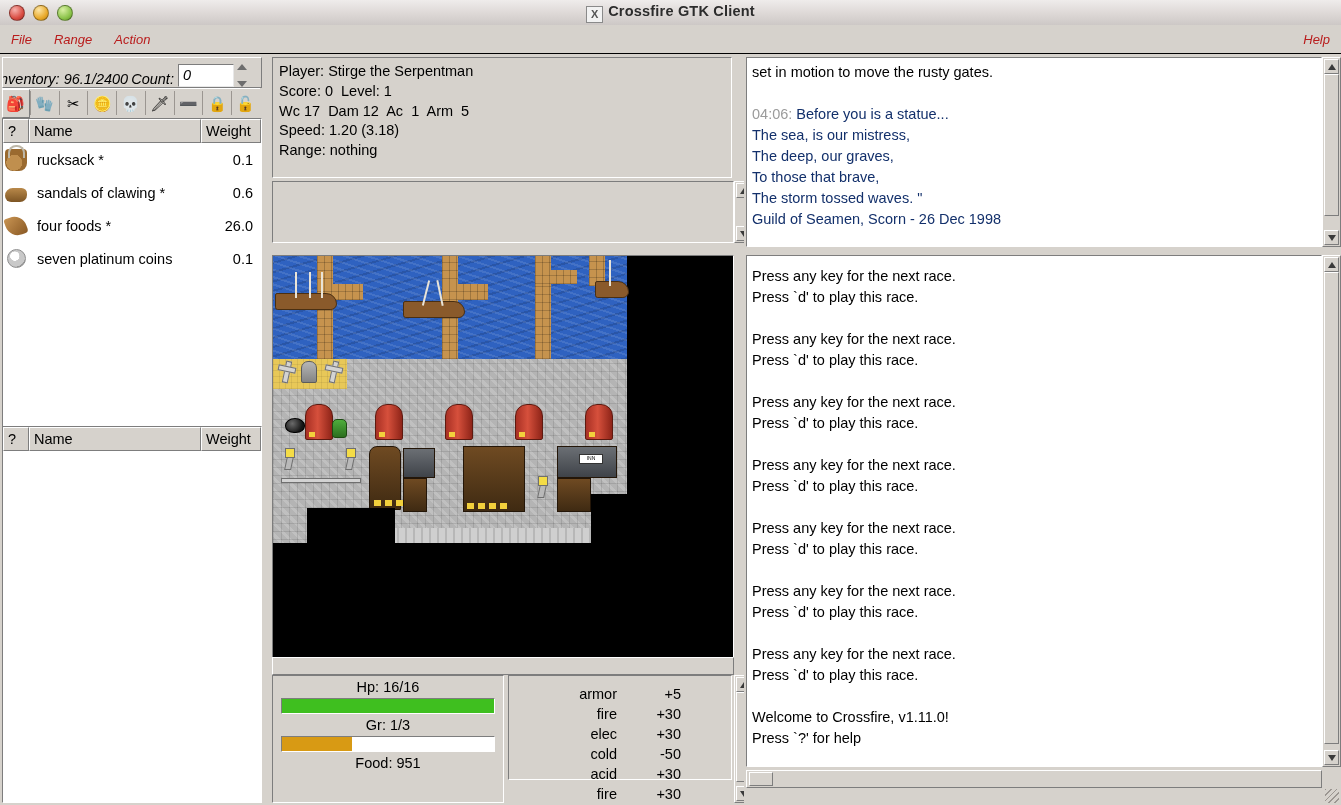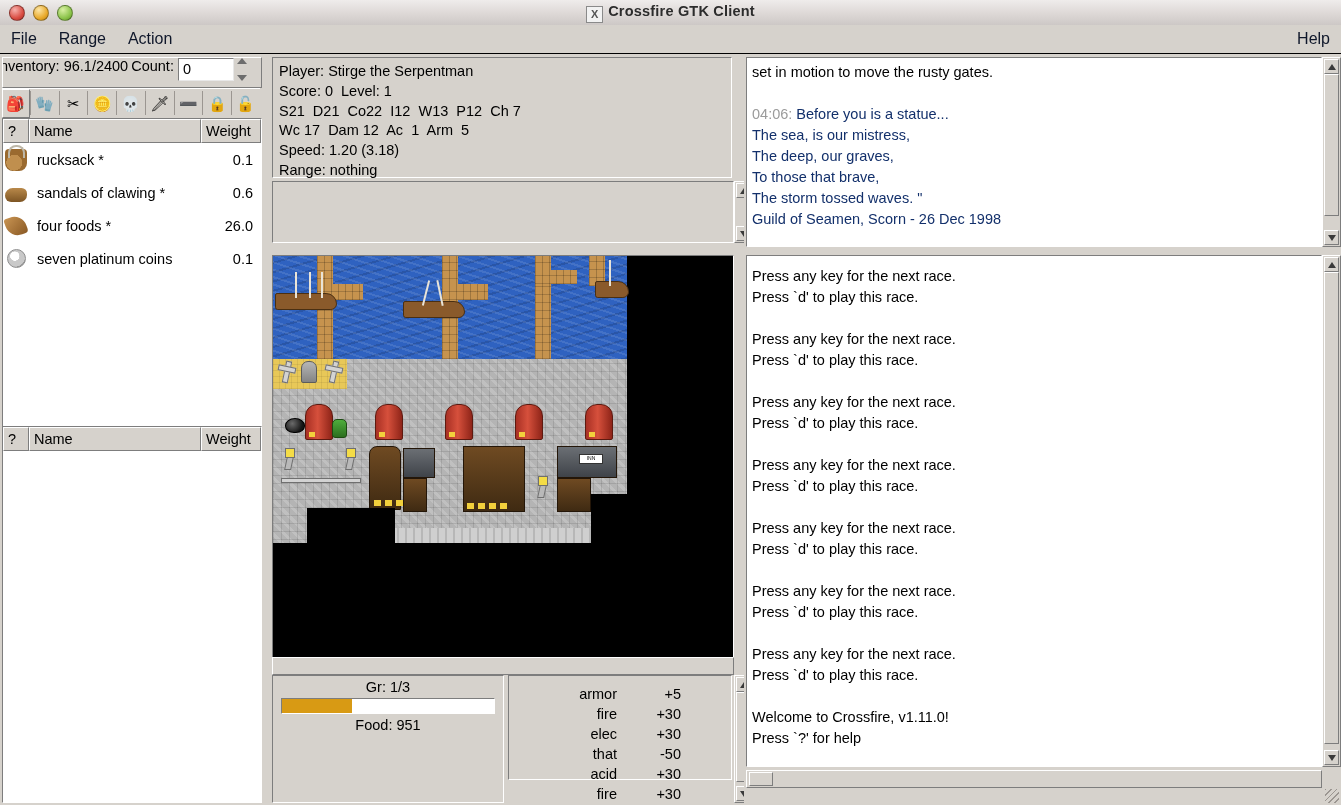--- a/index.html
+++ b/index.html
@@ -19,32 +19,32 @@
   .tl.green{background:radial-gradient(circle at 35% 28%,#d9f0a3,#8bc34a 62%,#5d8f21);}
   .tl-title{position:absolute;left:0;right:0;text-align:center;
     font-size:14.5px;font-weight:bold;color:#2c2c2c;letter-spacing:.2px;}
   .tl-xicon{display:inline-block;width:15px;height:15px;border:1px solid #8a8a8a;
     background:#f2f2f2;color:#555;font-size:11px;font-weight:bold;line-height:14px;
     text-align:center;vertical-align:-2px;margin-right:5px;}
 
   
   .menubar{position:absolute;left:0;top:25px;width:1341px;height:28px;
     background:#d6d2cc;border-bottom:1px solid #000;display:flex;align-items:center;}
-  .menu-item{padding:2px 11px;font-size:16px;color:#0f172a;cursor:default;}
+  .menu-item{padding:2px 11px;font-size:13px;color:#b91c1c;cursor:default;font-style:italic;}
   .menu-right{margin-left:auto;}
 
   
   .col-left{position:absolute;left:0;top:55px;width:268px;height:748px;background:#d6d2cc;}
   .col-mid{position:absolute;left:270px;top:55px;width:470px;height:748px;background:#d6d2cc;}
   .col-right{position:absolute;left:744px;top:55px;width:597px;height:748px;background:#d6d2cc;}
 
   
   .inv-head{position:absolute;left:2px;top:2px;width:258px;height:29px;
     background:#d6d2cc;border:1px solid;border-color:#fff #7d7d7d #7d7d7d #fff;
-    display:flex;align-items:flex-start;overflow:hidden;}
+    display:flex;align-items:flex-end;overflow:hidden;font-style:italic;}
   .inv-head-txt{font-size:14.5px;white-space:nowrap;margin-left:-3px;}
   .count-lbl{font-size:14.5px;margin-left:3px;}
   .count-box{width:50px;height:21px;margin-left:4px;background:#fff;
     border:1px solid;border-color:#7d7d7d #e8e8e8 #e8e8e8 #7d7d7d;
     font-size:14.5px;padding-left:4px;line-height:21px;}
   .spin{width:14px;height:23px;margin-left:1px;display:flex;flex-direction:column;
     justify-content:space-between;align-items:center;}
   .spin i{display:block;width:0;height:0;border-left:5px solid transparent;
     border-right:5px solid transparent;}
   .spin i.up{border-bottom:6px solid #6d6d6d;}
@@ -309,21 +309,20 @@
         <div class="c-w">Weight</div>
       </div>
     </div>
   </div>
 
   <div class="col-mid">
 
     <div class="stats">
       <div>Player: Stirge the Serpentman</div>
       <div>Score: 0  Level: 1</div>
-      <div>S21  D21  Co22  I12  W13  P12  Ch 7</div>
       <div>Wc 17  Dam 12  Ac  1  Arm  5</div>
       <div>Speed: 1.20 (3.18)</div>
       <div>Range: nothing</div>
     </div>
 
     <div class="stats-blank"></div>
 
     <div class="mapbox">
       <div class="map">
         <div class="water"></div>
@@ -384,20 +383,26 @@
         <div class="roadstripe" style="left:38px;top:272px;width:280px;height:16px;"></div>
         <div class="dark" style="left:0;top:287px;width:354px;height:61px;"></div>
         <div class="dark" style="left:34px;top:252px;width:88px;height:36px;"></div>
         <div class="dark" style="left:318px;top:238px;width:36px;height:50px;"></div>
       </div>
     </div>
 
     <div class="barpanel">
       <div id="bars">
           <div>
+            <div class="bar-lbl">Hp: 16/16</div>
+            <div class="bar-out">
+              <div class="bar-in" style="width: 100%; background: rgb(63, 191, 31);"></div>
+            </div>
+          </div>
+          <div>
             <div class="bar-lbl">Gr: 1/3</div>
             <div class="bar-out">
               <div class="bar-in" style="width: 33%; background: rgb(216, 154, 20);"></div>
             </div>
           </div>
           <div>
             <div class="bar-lbl">Food: 951</div>
           </div>
         </div>
     </div>
@@ -410,21 +415,21 @@
           </div>
           <div class="rrow">
             <div class="rname">fire</div>
             <div class="rval">+30</div>
           </div>
           <div class="rrow">
             <div class="rname">elec</div>
             <div class="rval">+30</div>
           </div>
           <div class="rrow">
-            <div class="rname">that</div>
+            <div class="rname">cold</div>
             <div class="rval">-50</div>
           </div>
           <div class="rrow">
             <div class="rname">acid</div>
             <div class="rval">+30</div>
           </div>
           <div class="rrow">
             <div class="rname">fire</div>
             <div class="rval">+30</div>
           </div>

